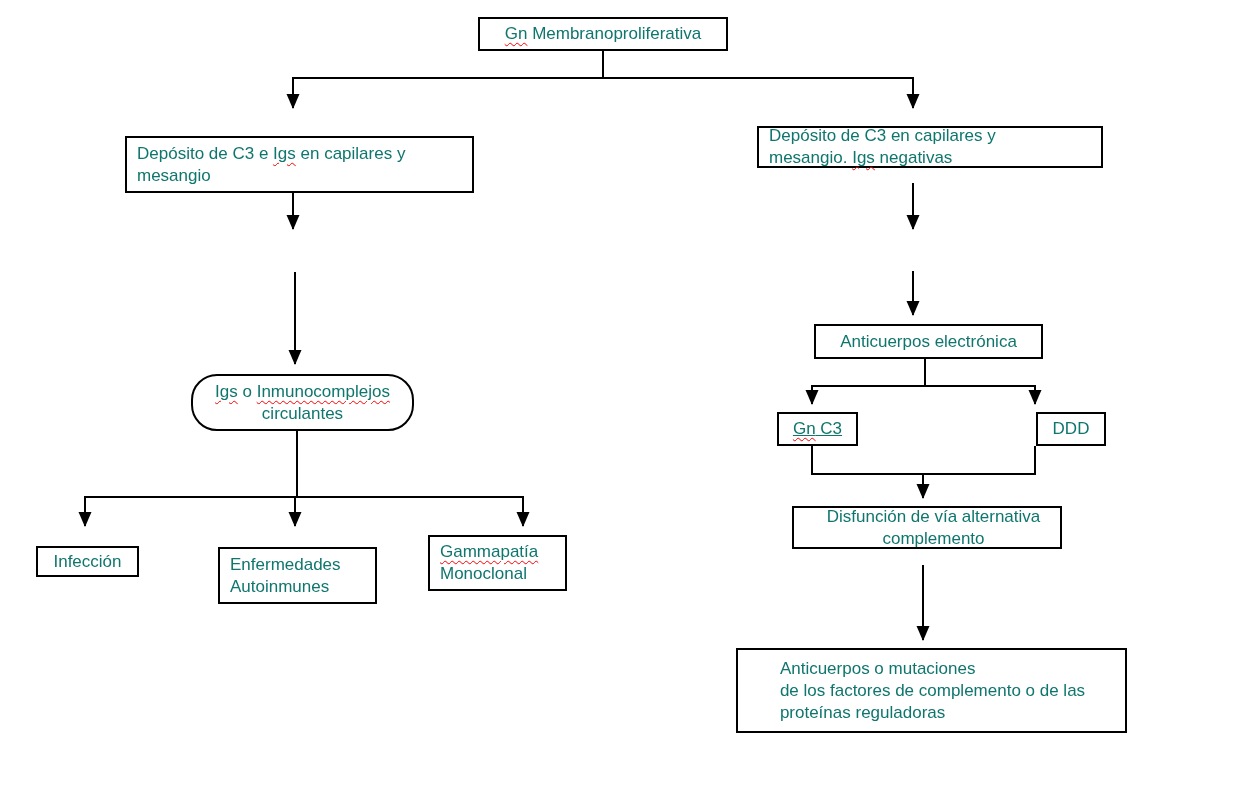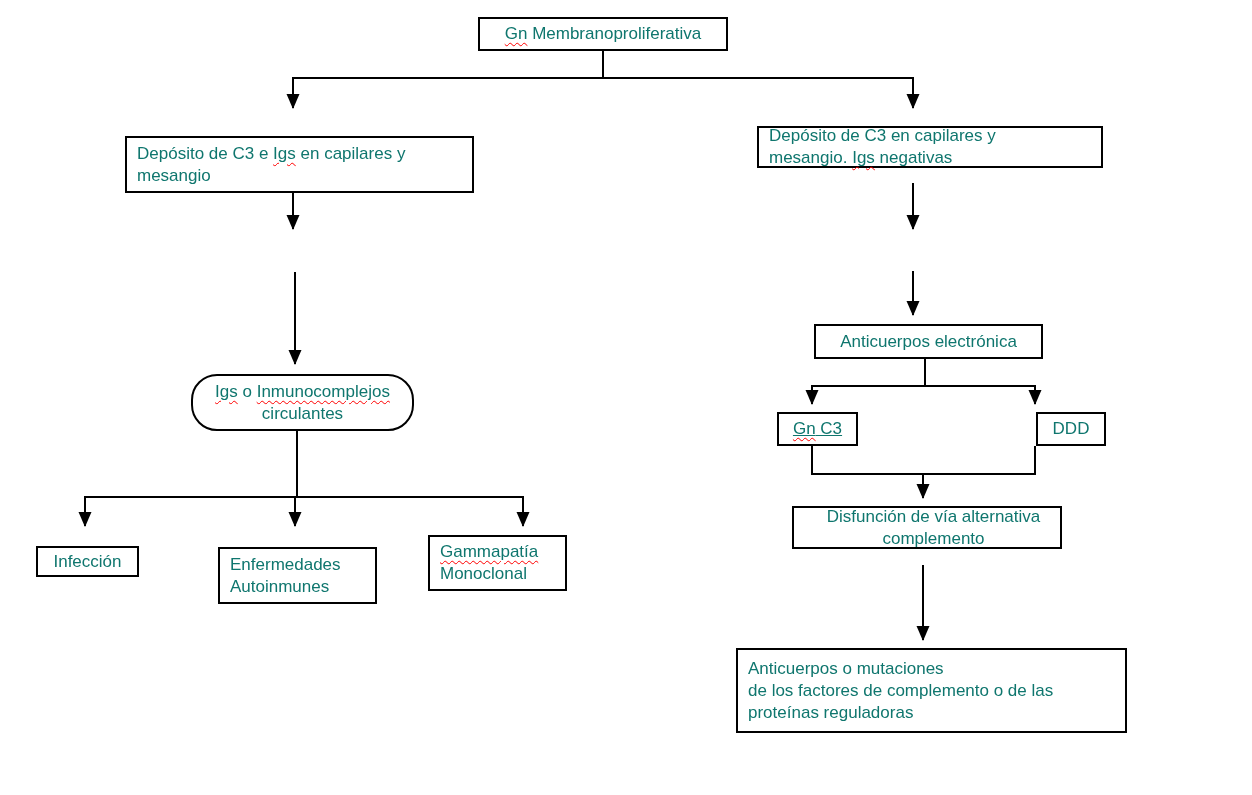--- a/index.html
+++ b/index.html
@@ -130,19 +130,19 @@
 
   <div class="node" style="left:1036px; top:412px; width:70px; height:34px;">
     <span class="label">DDD</span>
   </div>
 
   <div class="node" style="left:792px; top:506px; width:270px; height:43px;padding-left:21px;">
     <span class="label">Disfunción de vía alternativa
 complemento</span>
   </div>
 
-  <div class="node align-left" style="left:736px; top:648px; width:391px; height:85px;">
+  <div class="node align-left" style="left:736px; top:648px; width:391px; height:85px;justify-content:center;">
     <span class="label">Anticuerpos o mutaciones
 de los factores de complemento o de las
 proteínas reguladoras</span>
   </div>
 
 </div>
 
 </body></html>

